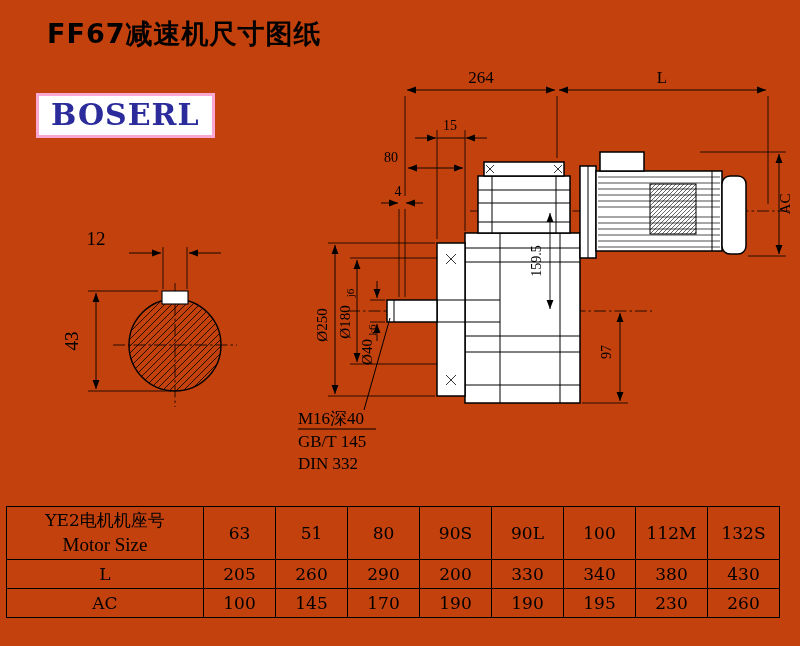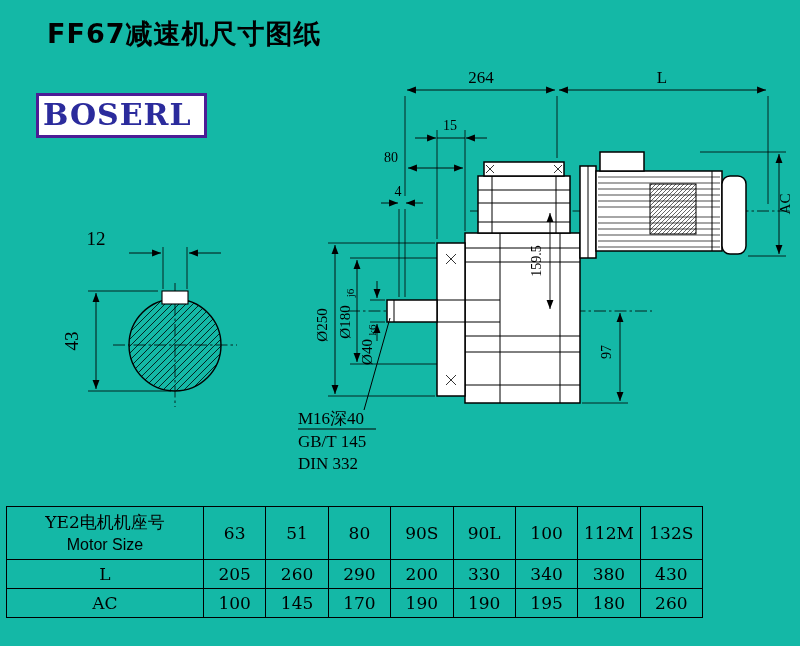--- a/index.html
+++ b/index.html
@@ -1,36 +1,36 @@
 <!DOCTYPE html>
 <html><head>
 <meta charset="utf-8">
 <style>
   html,body{margin:0;padding:0;background:#fff;}
-  .page{position:relative;width:800px;height:646px;background:#14b8a6;overflow:hidden;
+  .page{position:relative;width:800px;height:646px;background:#c2410c;overflow:hidden;
         font-family:"Liberation Serif",serif;color:#000;}
   .title{position:absolute;left:47px;top:16px;font-family:"DejaVu Sans",sans-serif;
          font-weight:bold;font-size:27px;letter-spacing:1px;}
-  .logo-box{position:absolute;left:36px;top:93px;border:3px solid #4c1d95;
-            padding:1px 12px 3px 4px;background:#fff;}
+  .logo-box{position:absolute;left:36px;top:93px;border:3px solid #f9a8d4;
+            padding:1px 12px 3px 12px;background:#fff;}
   .logo-text{font-family:"DejaVu Serif",serif;font-weight:bold;font-size:30px;
              color:#2b2b9c;letter-spacing:1px;}
   svg.drawing{position:absolute;left:0;top:0;}
   svg text{font-family:"Liberation Serif",serif;fill:#000;}
   .ol{fill:#fff;stroke:#000;stroke-width:1.5;}
   .ln{stroke:#000;stroke-width:1;fill:none;}
   .thin{stroke:#000;stroke-width:0.8;fill:none;}
   .fin{stroke:#000;stroke-width:0.7;fill:none;}
   .cl{stroke:#000;stroke-width:0.8;stroke-dasharray:12 3 2.5 3;fill:none;}
   .dim{stroke:#000;stroke-width:0.9;fill:none;}
-  table.size-table{position:absolute;left:6px;top:506px;width:697px;border-collapse:collapse;
+  table.size-table{position:absolute;left:6px;top:506px;width:774px;border-collapse:collapse;
         font-family:"DejaVu Serif",serif;font-size:17px;text-align:center;table-layout:fixed;}
   table.size-table td{border:1.5px solid #000;padding:0;}
   .hcell div{line-height:1.35;}
-  .mono{font-family:Liberation Sans, sans-serif;font-size:16px;}
+  .mono{font-family:Liberation Serif, serif;font-size:19px;}
 </style>
 </head>
 <body>
 
 <div class="page">
 
   <div class="title">FF67减速机尺寸图纸</div>
 
   <div class="logo-box">
     <span class="logo-text">BOSERL</span>
@@ -229,19 +229,19 @@
       <td>430</td>
     </tr>
     <tr style="height:29px">
       <td>AC</td>
       <td>100</td>
       <td>145</td>
       <td>170</td>
       <td>190</td>
       <td>190</td>
       <td>195</td>
-      <td>180</td>
+      <td>230</td>
       <td>260</td>
     </tr>
   </tbody>
     </table>
 
 </div>
 
 </body></html>

